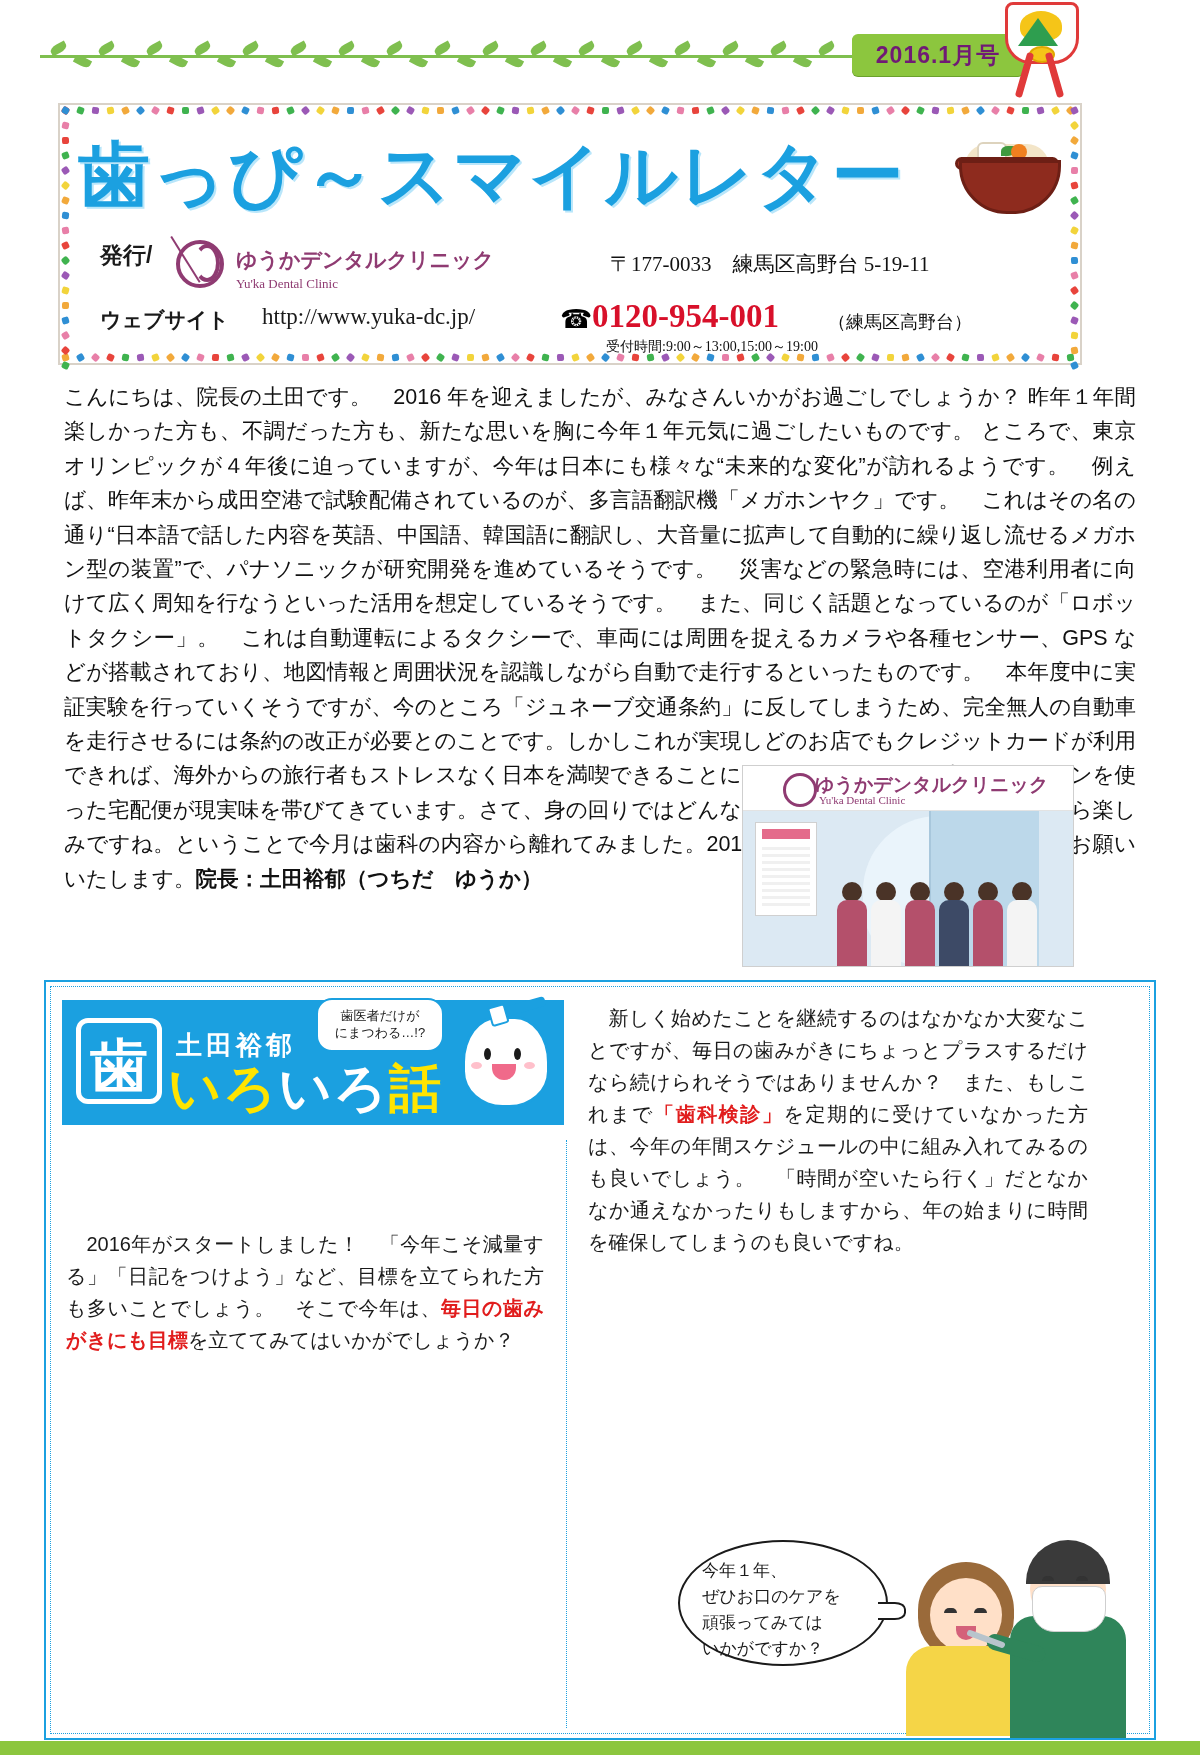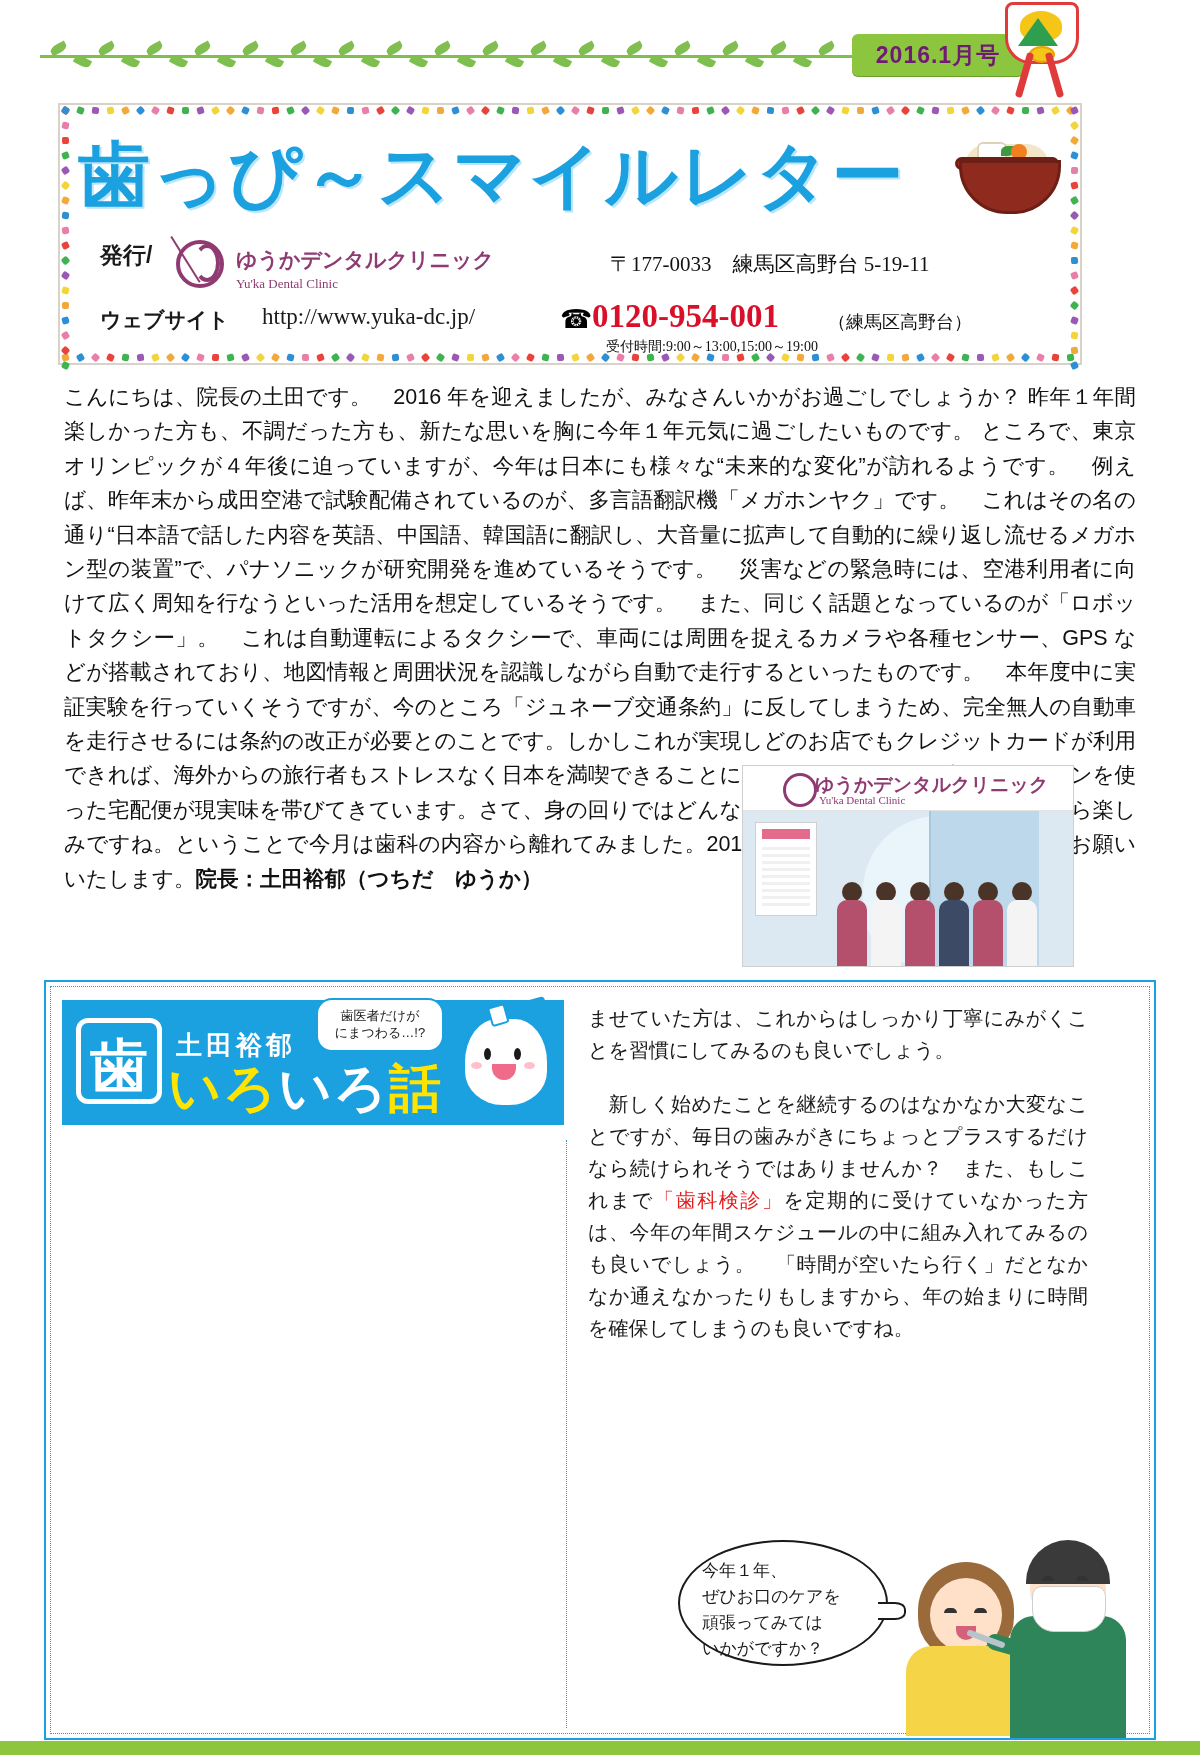--- a/index.html
+++ b/index.html
@@ -563,21 +563,21 @@
     position: absolute;
     top: 1002px;
     left: 588px;
     width: 500px;
     font-size: 20px;
     line-height: 32px;
     text-align: justify;
   }
   .col-left p, .col-right p { margin: 0 0 22px 0; }
   .red { color: #e11d1d; font-weight: bold; }
-  .kenshin { color: #e11d1d; font-weight: normal; }
+  .kenshin { color: #e11d1d; font-weight: bold; }
   .b { font-weight: bold; }
 
   .vdiv {
     position: absolute;
     top: 1140px;
     left: 566px;
     width: 0;
     height: 588px;
     border-left: 1px dotted #1ba0e0;
   }
@@ -986,24 +986,24 @@
   <div class="tm-mouth"></div>
   <div class="tm-brush"></div>
 </div>
 
 <div class="headline">
 </div>
 
 <div class="vdiv"></div>
 
 <div class="col-left">
+  <p>　2016年がスタートしました！　「今年こそ減量する」「日記をつけよう」など、目標を立てられた方も多いことでしょう。　そこで今年は、<span class="red">毎日の歯みがきにも目標</span>を立ててみてはいかがでしょうか？</p>
 </div>
 
 <div class="col-right">
-  <p>ませていた方は、これからはしっかり丁寧にみがくことを習慣にしてみるのも良いでしょう。</p>
   <p>　新しく始めたことを継続するのはなかなか大変なことですが、毎日の歯みがきにちょっとプラスするだけなら続けられそうではありませんか？　また、もしこれまで<span class="kenshin">「歯科検診」</span>を定期的に受けていなかった方は、今年の年間スケジュールの中に組み入れてみるのも良いでしょう。　「時間が空いたら行く」だとなかなか通えなかったりもしますから、年の始まりに時間を確保してしまうのも良いですね。</p>
 </div>
 
 <div class="speech" style="white-space:pre-line">今年１年、
 ぜひお口のケアを
 頑張ってみては
 いかがですか？</div>
 
 <div class="illus">
   <div class="pt-hair"></div>

